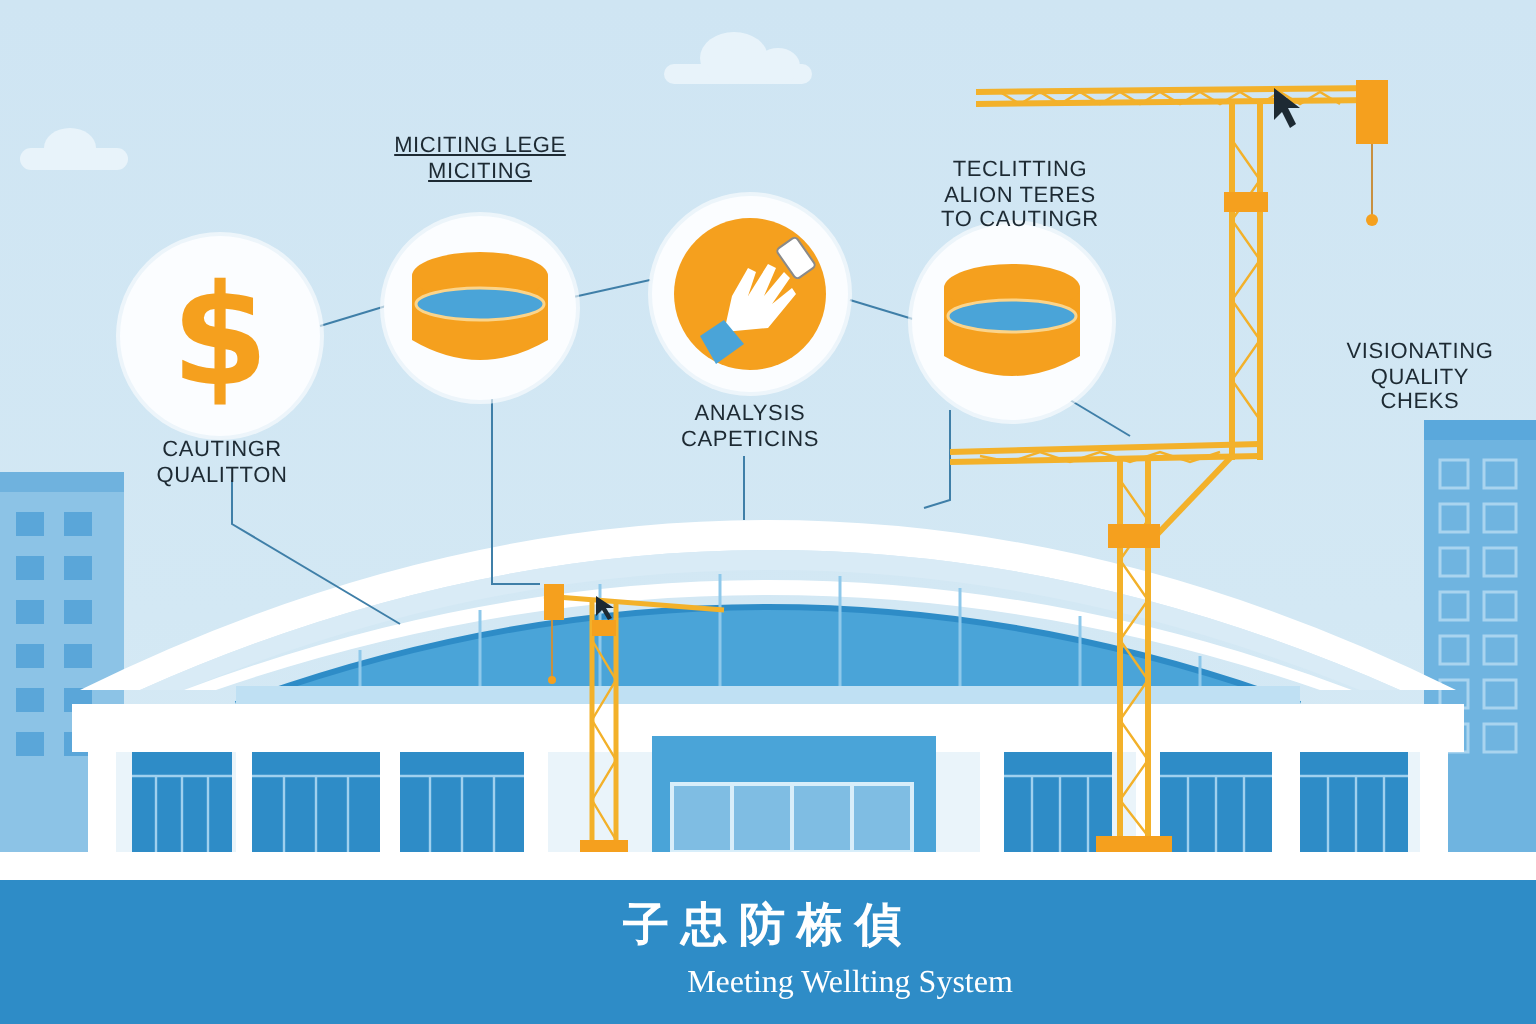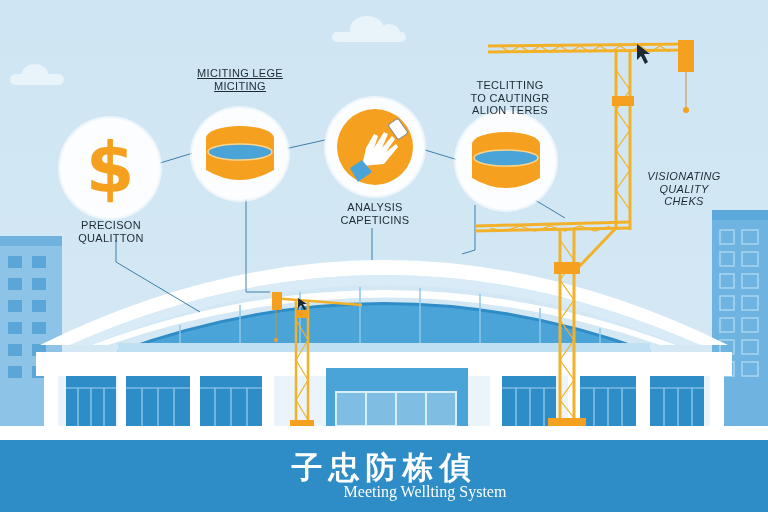--- a/index.html
+++ b/index.html
@@ -5,21 +5,21 @@
   html,body{margin:0;padding:0;}
   body{width:768px;height:512px;overflow:hidden;background:#cfe5f3;font-family:"Liberation Sans","DejaVu Sans",sans-serif;}
   #stage{position:relative;width:768px;height:512px;overflow:hidden;background:linear-gradient(#cfe5f3 0%,#d3e8f4 60%,#d8ebf6 100%);}
   .abs{position:absolute;}
   .cloud{position:absolute;background:#e8f3fa;border-radius:20px;}
   .cloud::before,.cloud::after{content:"";position:absolute;background:#e8f3fa;border-radius:50%;}
   .label{position:absolute;text-align:center;color:#1d2a33;font-size:11px;letter-spacing:0.3px;line-height:12.5px;font-weight:500;}
   .node{position:absolute;border-radius:50%;background:#fbfdff;box-shadow:0 0 0 2px rgba(255,255,255,0.6);}
   .connector{position:absolute;}
   .banner{position:absolute;left:0;top:440px;width:768px;height:72px;background:#2e8cc7;}
-  .banner-title{position:absolute;left:0;width:768px;top:447px;text-align:center;color:#ffffff;font-size:31px;letter-spacing:6px;font-family:"DejaVu Sans",sans-serif;font-weight:bold;}
+  .banner-title{position:absolute;left:0;width:768px;top:447px;text-align:center;color:#ffffff;font-size:23px;letter-spacing:6px;font-family:"DejaVu Sans",sans-serif;font-weight:bold;}
   .banner-sub{position:absolute;left:0;width:768px;top:483px;text-align:center;color:#ffffff;font-size:16px;font-family:Liberation Serif, serif;padding-left:41px;}
 </style>
 </head>
 <body>
 
 <div id="stage">
 
   <div class="cloud" style="left:10px;top:74px;width:54px;height:11px;"></div>
   <div class="abs" style="left:22px;top:64px;width:26px;height:20px;border-radius:50%;background:#e8f3fa;"></div>
   <div class="cloud" style="left:332px;top:32px;width:74px;height:10px;"></div>
@@ -206,21 +206,21 @@
     <line x1="276" y1="310" x2="276" y2="338" stroke="#c89040" stroke-width="1"></line>
     <circle cx="276" cy="340" r="2" fill="#f5a01e"></circle>
     <rect x="290" y="420" width="24" height="6" fill="#f5a01e"></rect>
     <path d="M298 298 L 298 308 L 301 305 L 304 310 L 306 309 L 303 304 L 307 304 Z" fill="#1d2a33"></path>
   </svg>
 
   <div class="node" style="left:60px;top:118px;width:100px;height:100px;">
     <div class="abs" style="left:0;top:8px;width:100px;text-align:center;font-size:70px;font-weight:bold;color:#f5a01e;line-height:84px;font-family:'DejaVu Sans',sans-serif;">$</div>
   </div>
   <div class="label" style="left:56px;top:219px;width:110px;">
-    <div>PRECISON</div>
+    <div>CAUTINGR</div>
     <div>QUALITTON</div>
   </div>
 
   <div class="node" style="left:192px;top:108px;width:96px;height:92px;">
     <svg width="96" height="92">
       <path d="M14 30 L 14 62 Q 48 82 82 62 L 82 30 Z" fill="#f5a01e"></path>
       <ellipse cx="48" cy="30" rx="34" ry="12" fill="#f5a01e"></ellipse>
       <ellipse cx="48" cy="44" rx="32" ry="8" fill="#4aa4d8" stroke="#fbd48a" stroke-width="1.5"></ellipse>
     </svg>
   </div>
@@ -244,25 +244,25 @@
 
   <div class="node" style="left:456px;top:112px;width:100px;height:98px;">
     <svg width="100" height="98">
       <path d="M16 32 L 16 66 Q 50 86 84 66 L 84 32 Z" fill="#f5a01e"></path>
       <ellipse cx="50" cy="32" rx="34" ry="12" fill="#f5a01e"></ellipse>
       <ellipse cx="50" cy="46" rx="32" ry="8" fill="#4aa4d8" stroke="#fbd48a" stroke-width="1.5"></ellipse>
     </svg>
   </div>
   <div class="label" style="left:446px;top:79px;width:128px;">
     <div>TECLITTING</div>
+    <div>ALION TERES</div>
     <div>TO CAUTINGR</div>
-    <div>ALION TERES</div>
-  </div>
-
-  <div class="label" style="left:634px;top:170px;width:100px;font-style:italic;">
+  </div>
+
+  <div class="label" style="left:660px;top:170px;width:100px;">
     <div>VISIONATING</div>
     <div>QUALITY</div>
     <div>CHEKS</div>
   </div>
 
   <div class="banner"></div>
   <div class="banner-title">子忠防栋偵</div>
   <div class="banner-sub">Meeting Wellting System</div>
 </div>
 

